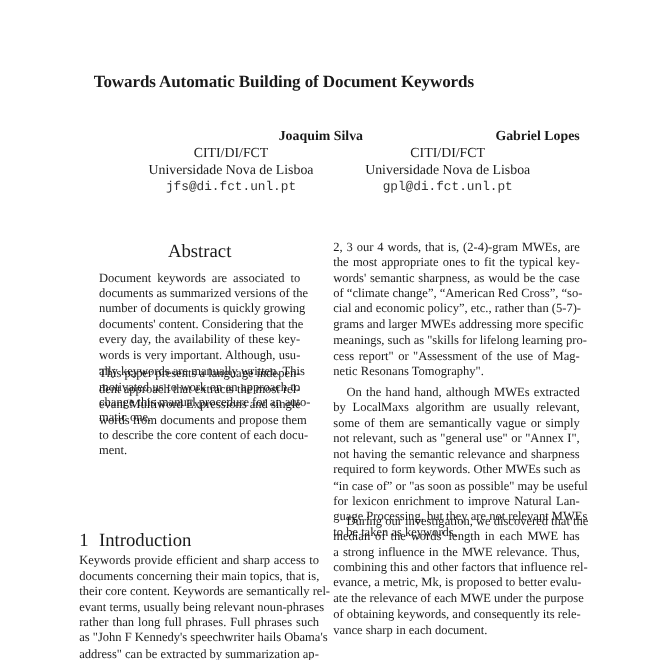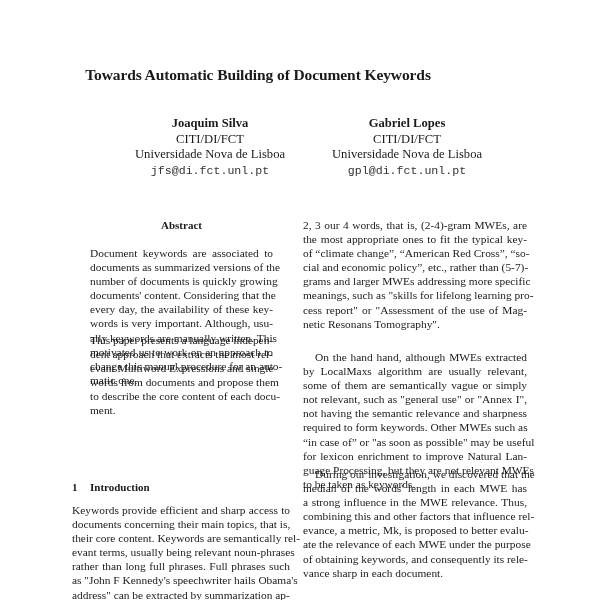--- a/index.html
+++ b/index.html
@@ -1,25 +1,25 @@
 <!DOCTYPE html>
 <html><head>
 <meta charset="utf-8">
 <style>
   html, body { margin: 0; padding: 0; background: #ffffff; }
   body { width: 600px; height: 600px; position: relative; overflow: hidden;
          font-family: "Liberation Serif", "DejaVu Serif", serif; color: #1a1a1a; }
   .title { position: absolute; top: 66px; left: 0; width: 516px; text-align: center;
            font-weight: bold; font-size: 15.5px; letter-spacing: -0.1px; }
   .author { position: absolute; top: 116px; width: 240px; text-align: center; font-size: 12.6px; line-height: 15.5px; }
-  .author .name { font-weight: bold; }
+  .author .name { font-weight: bold; text-align: right; }
   .author .email { font-family: "Liberation Mono", "DejaVu Sans Mono", monospace; font-size: 11.6px; color: #333; }
   .a1 { left: 90px; }
   .a2 { left: 287px; }
-  .heading { position: absolute; font-weight: bold; font-size: 11px; }
+  .heading { position: absolute; font-weight: normal; font-size: 17px; }
   .abs-head { top: 219px; left: 90px; width: 183px; text-align: center; }
   .intro-head { top: 481px; left: 72px; }
   .intro-head .num { display: inline-block; width: 18px; }
   .block { position: absolute; font-size: 11.4px; line-height: 14.1px; }
   .line { display: block; text-align: justify; text-align-last: justify; white-space: nowrap; height: 14.1px; }
   .line.last { text-align-last: left; }
   .line.indent { text-indent: 12px; }
   .abs1 { top: 246px; left: 90px; width: 183px; }
   .abs2 { top: 333px; left: 90px; width: 183px; }
   .intro1 { top: 503px; left: 72px; width: 218px; }
@@ -81,20 +81,21 @@
       <span class="line">their core content. Keywords are semantically rel-</span>
       <span class="line">evant terms, usually being relevant noun-phrases</span>
       <span class="line">rather than long full phrases.  Full phrases such</span>
       <span class="line">as "John F Kennedy's speechwriter hails Obama's</span>
       <span class="line last">address" can be extracted by summarization ap-</span>
     </div>
 
   <div class="block r1">
       <span class="line">2, 3 our 4 words, that is, (2-4)-gram MWEs, are</span>
       <span class="line">the most appropriate ones to fit the typical key-</span>
+      <span class="line">words' semantic sharpness, as would be the case</span>
       <span class="line">of “climate change”, “American Red Cross”, “so-</span>
       <span class="line">cial and economic policy”, etc., rather than (5-7)-</span>
       <span class="line">grams and larger MWEs addressing more specific</span>
       <span class="line">meanings, such as "skills for lifelong learning pro-</span>
       <span class="line">cess report" or "Assessment of the use of Mag-</span>
       <span class="line last">netic Resonans Tomography".</span>
     </div>
   <div class="block r2">
       <span class="line indent">On the hand hand, although MWEs extracted</span>
       <span class="line">by LocalMaxs algorithm are usually relevant,</span>

